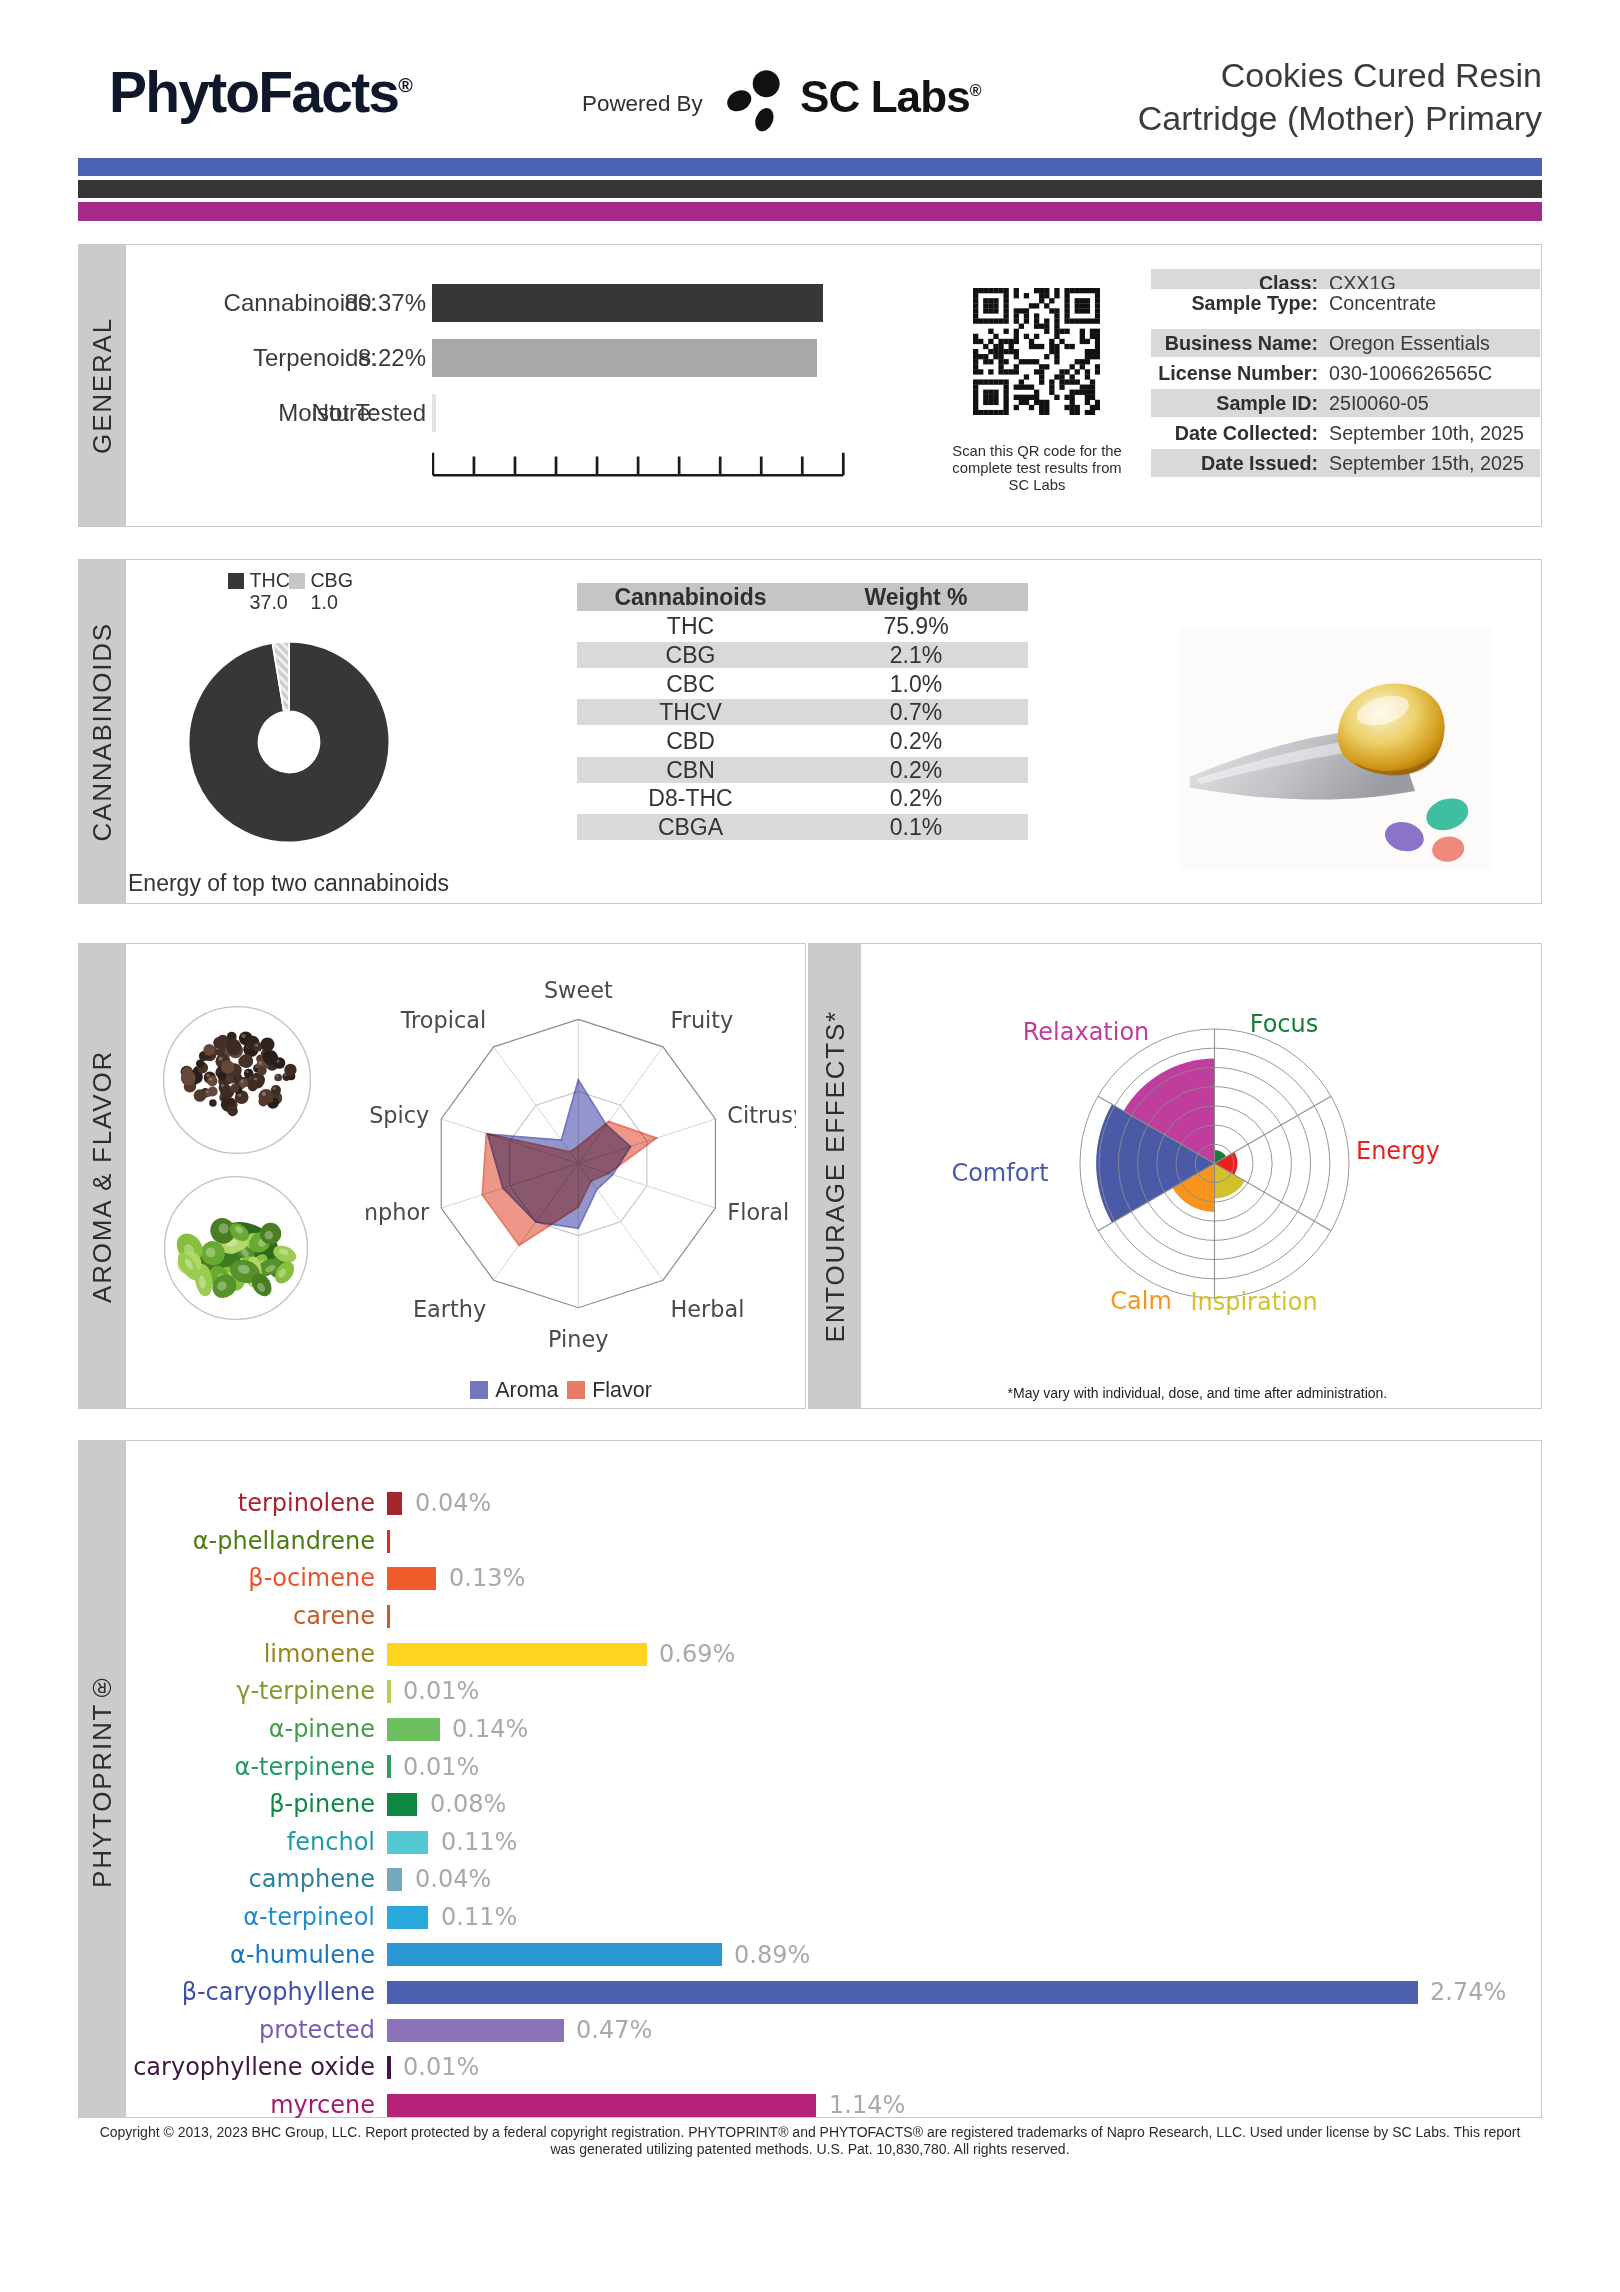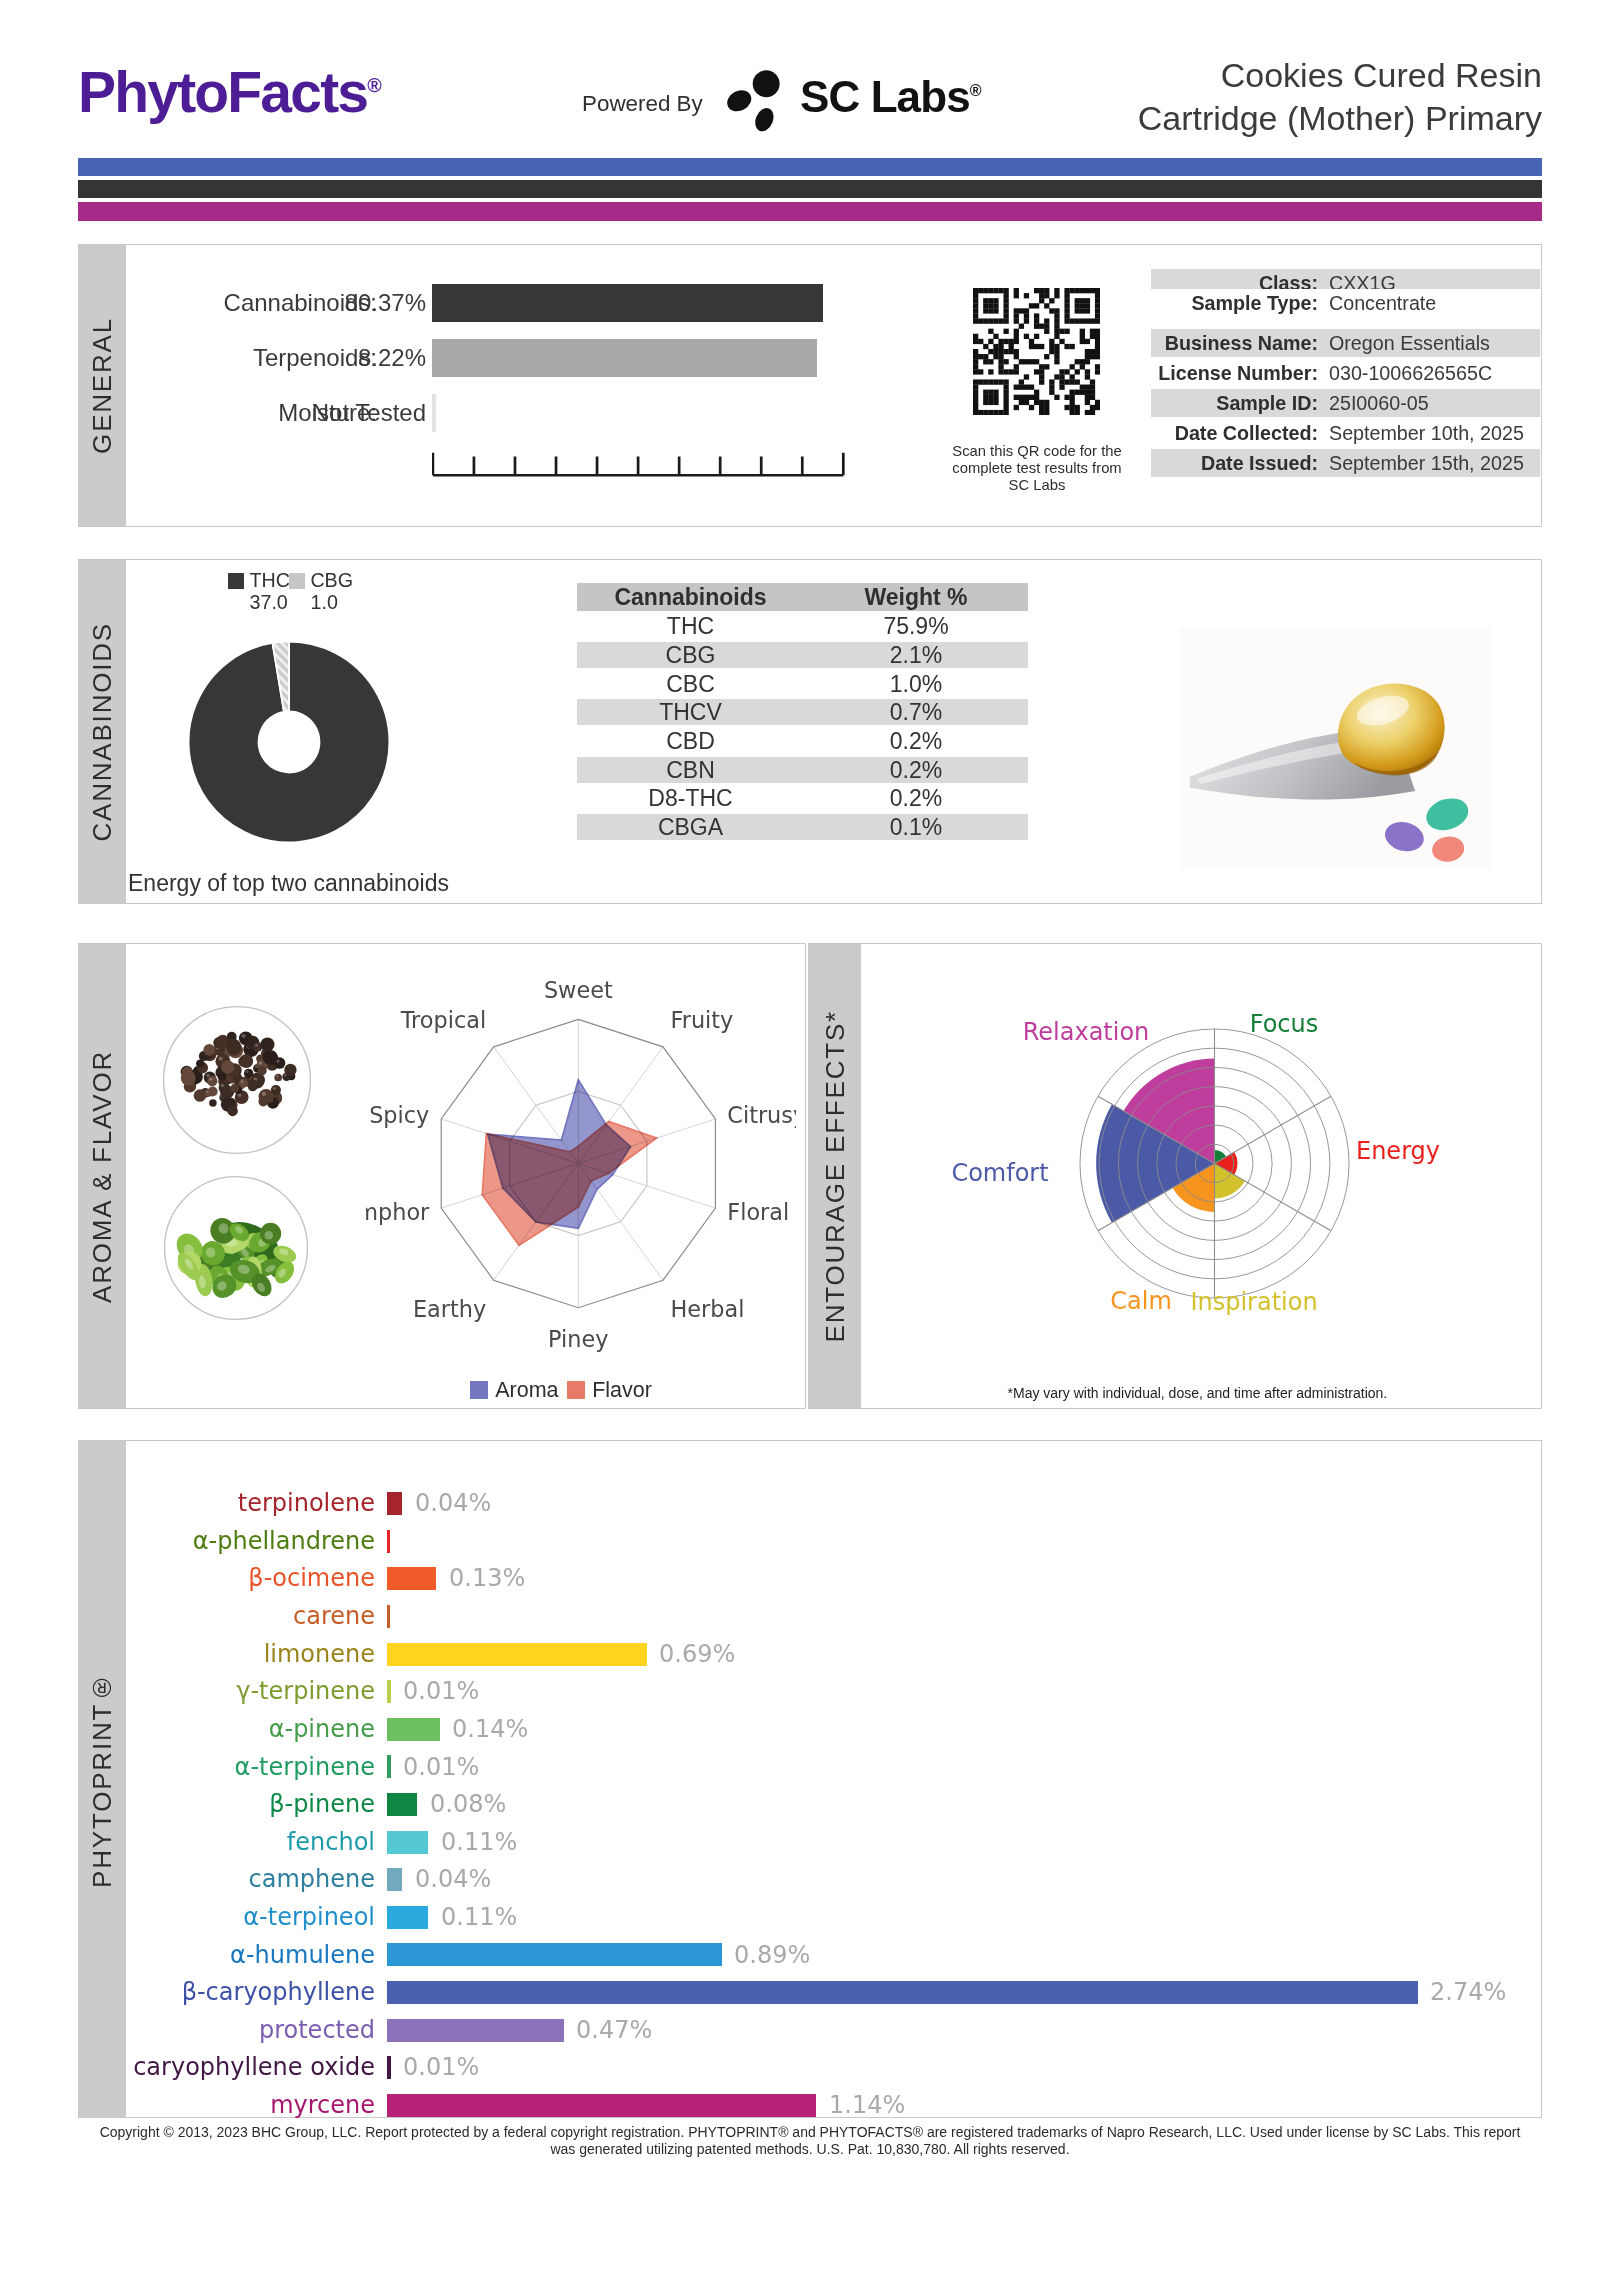--- a/index.html
+++ b/index.html
@@ -4,21 +4,21 @@
 <style>
   html,body{margin:0;padding:0;background:#fff;}
   .page{position:relative;width:1620px;height:2293px;background:#fff;overflow:hidden;
         font-family:"Liberation Sans",sans-serif;color:#3a3a3a;}
   .abs{position:absolute;}
   .section{position:absolute;border:1.8px solid #c9c9c9;background:#fff;box-sizing:border-box;}
   .tab{position:absolute;left:0;top:0;bottom:0;width:47px;background:#cbcbcb;
        display:flex;align-items:center;justify-content:center;}
   .tab span{writing-mode:vertical-rl;transform:rotate(180deg);font-size:26px;
        letter-spacing:1.8px;color:#2e2e2e;white-space:nowrap;font-family:"Liberation Sans",sans-serif;}
-  .logo{font-size:57px;font-weight:700;letter-spacing:-1.8px;color:#4c1d95;}
+  .logo{font-size:57px;font-weight:700;letter-spacing:-1.8px;color:#0f172a;margin-left:31px;}
   .logo sup{font-size:19.7px;font-weight:700;}
   .title{font-size:34px;color:#3b3b3b;text-align:right;line-height:43px;font-weight:500;}
   .powered{font-size:22.4px;color:#2f2f2f;}
   .sclabs{font-size:44px;font-weight:700;color:#121212;letter-spacing:-0.9px;}
   .sclabs sup{font-size:16px;}
   .stripe{position:absolute;left:78px;width:1464px;}
   .gm-label{position:absolute;height:38px;line-height:38px;font-size:24px;text-align:right;color:#3a3a3a;}
   .gm-value{position:absolute;height:38px;line-height:38px;font-size:24px;text-align:right;color:#3a3a3a;}
   .gm-bar{position:absolute;height:38px;}
   .qr-caption{font-size:14.8px;line-height:17px;text-align:center;color:#2d2d2d;margin-top:14px;}

